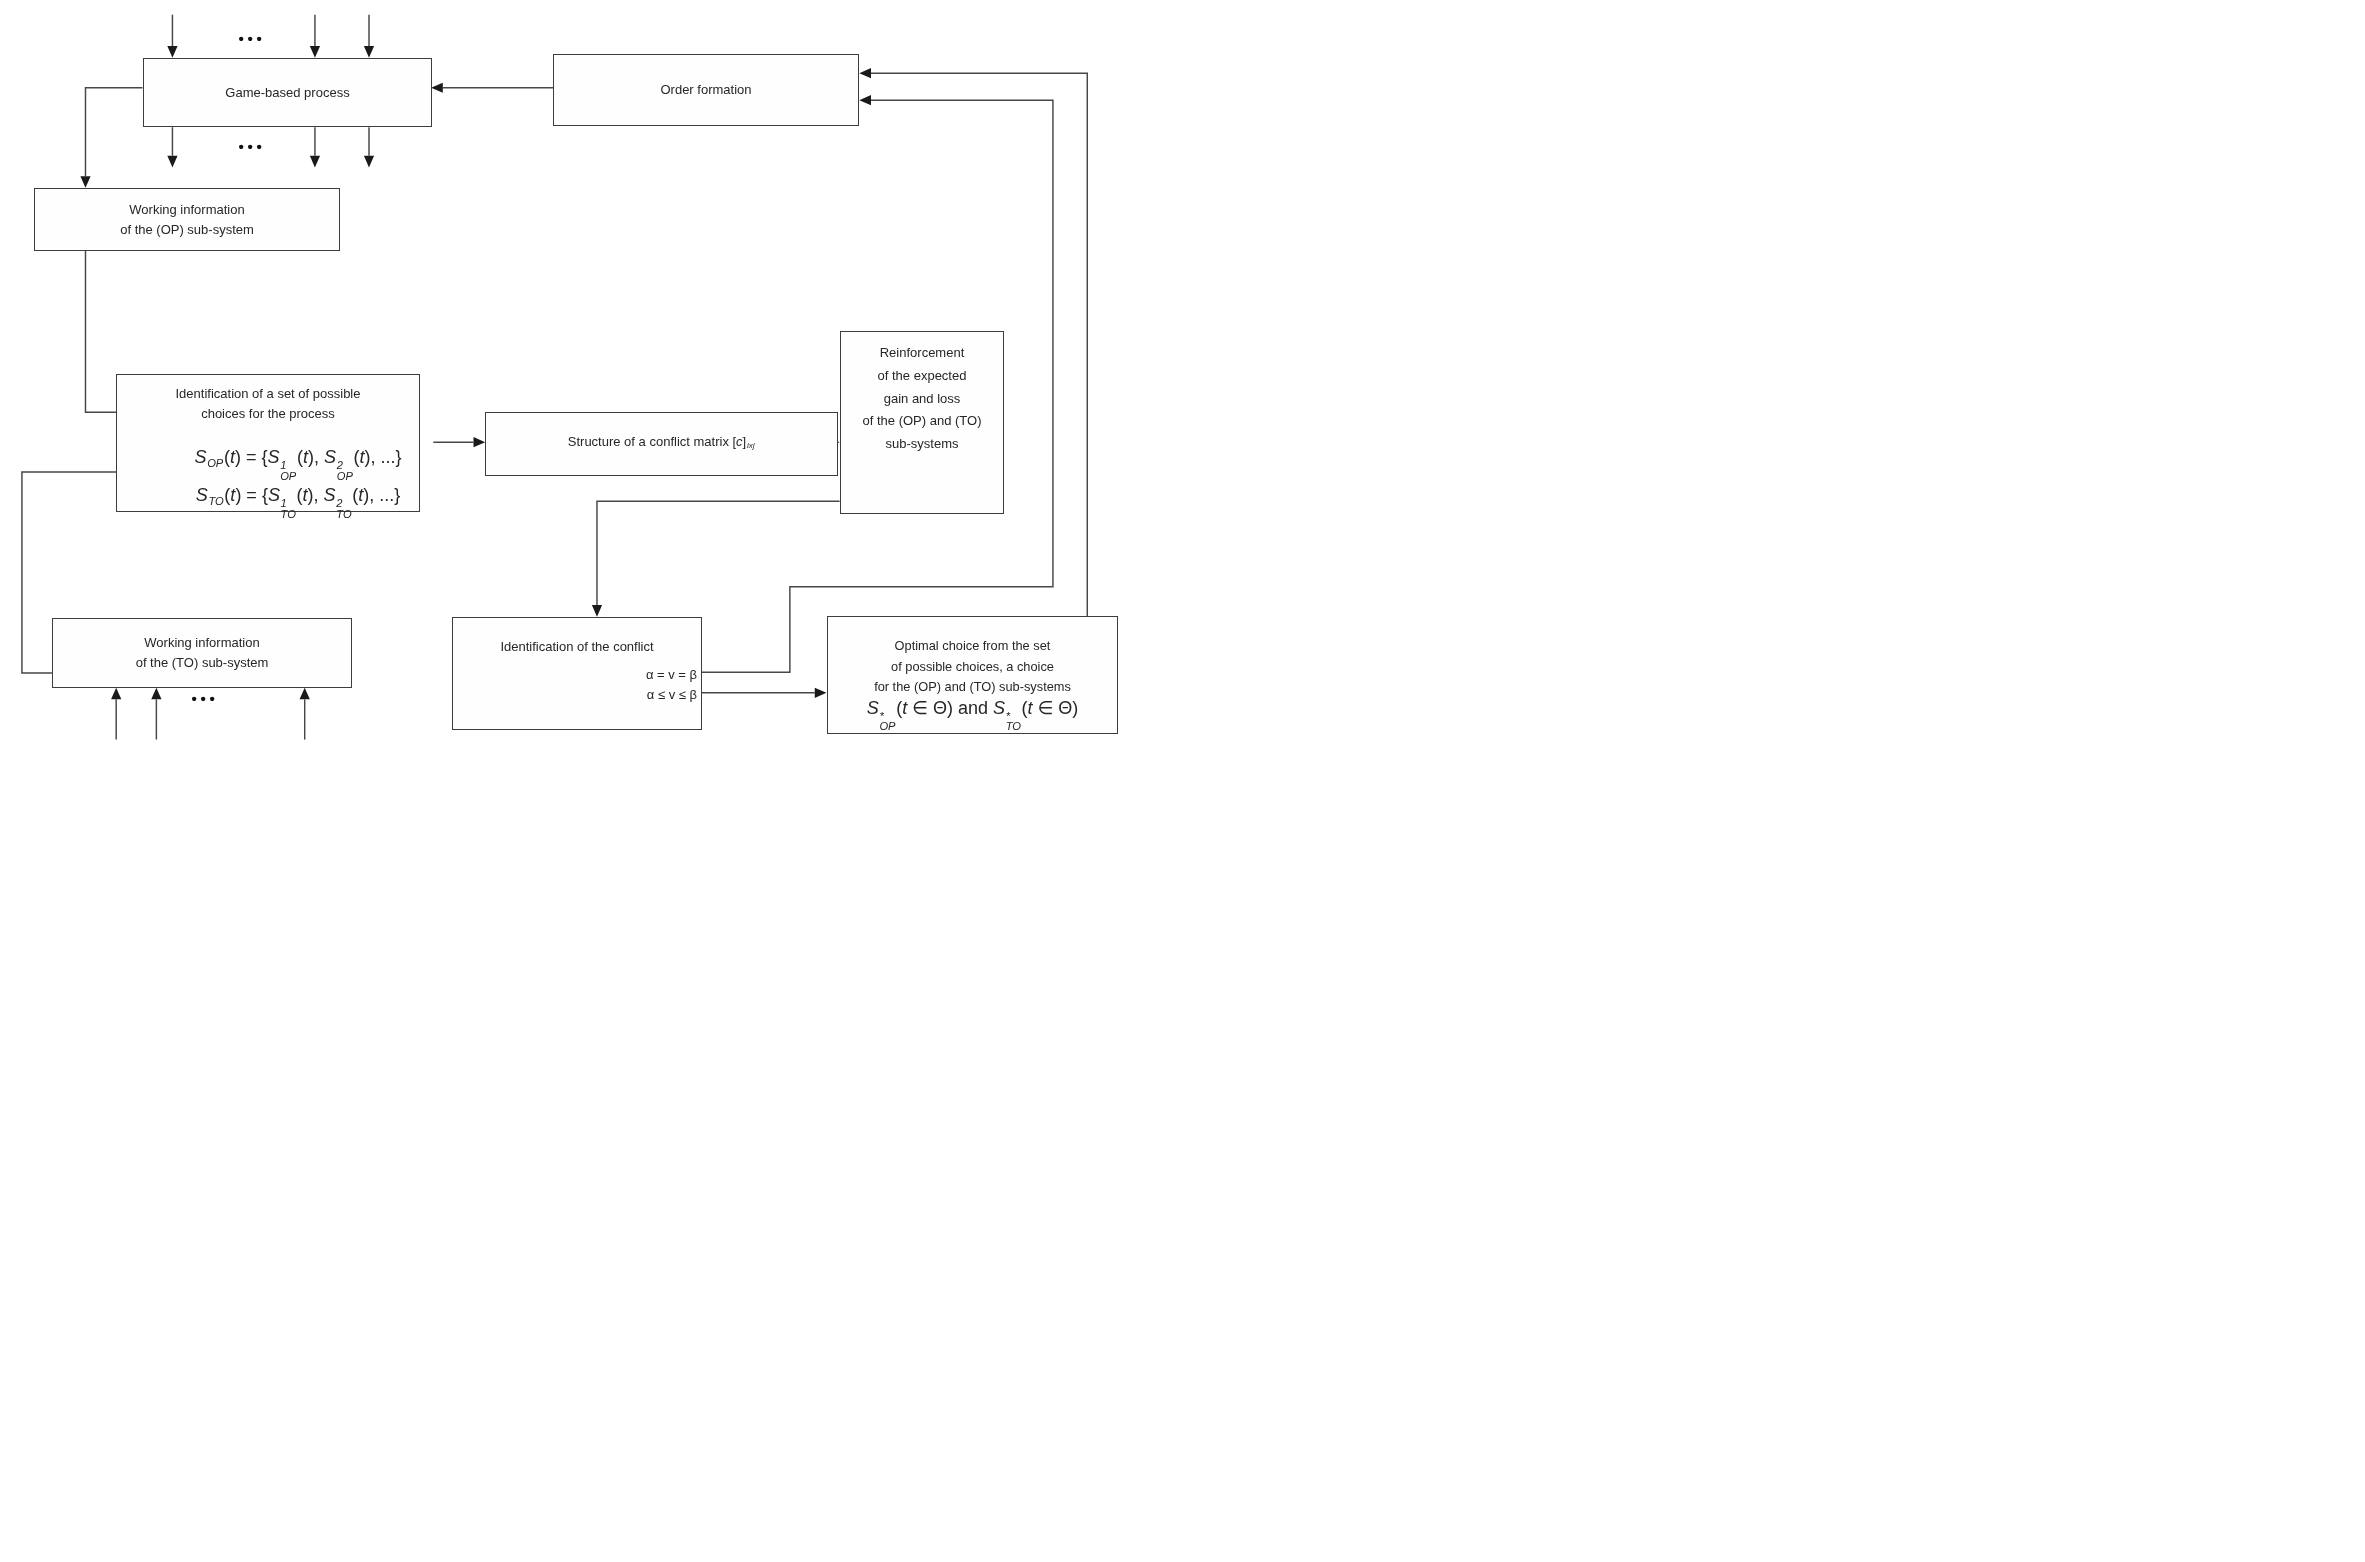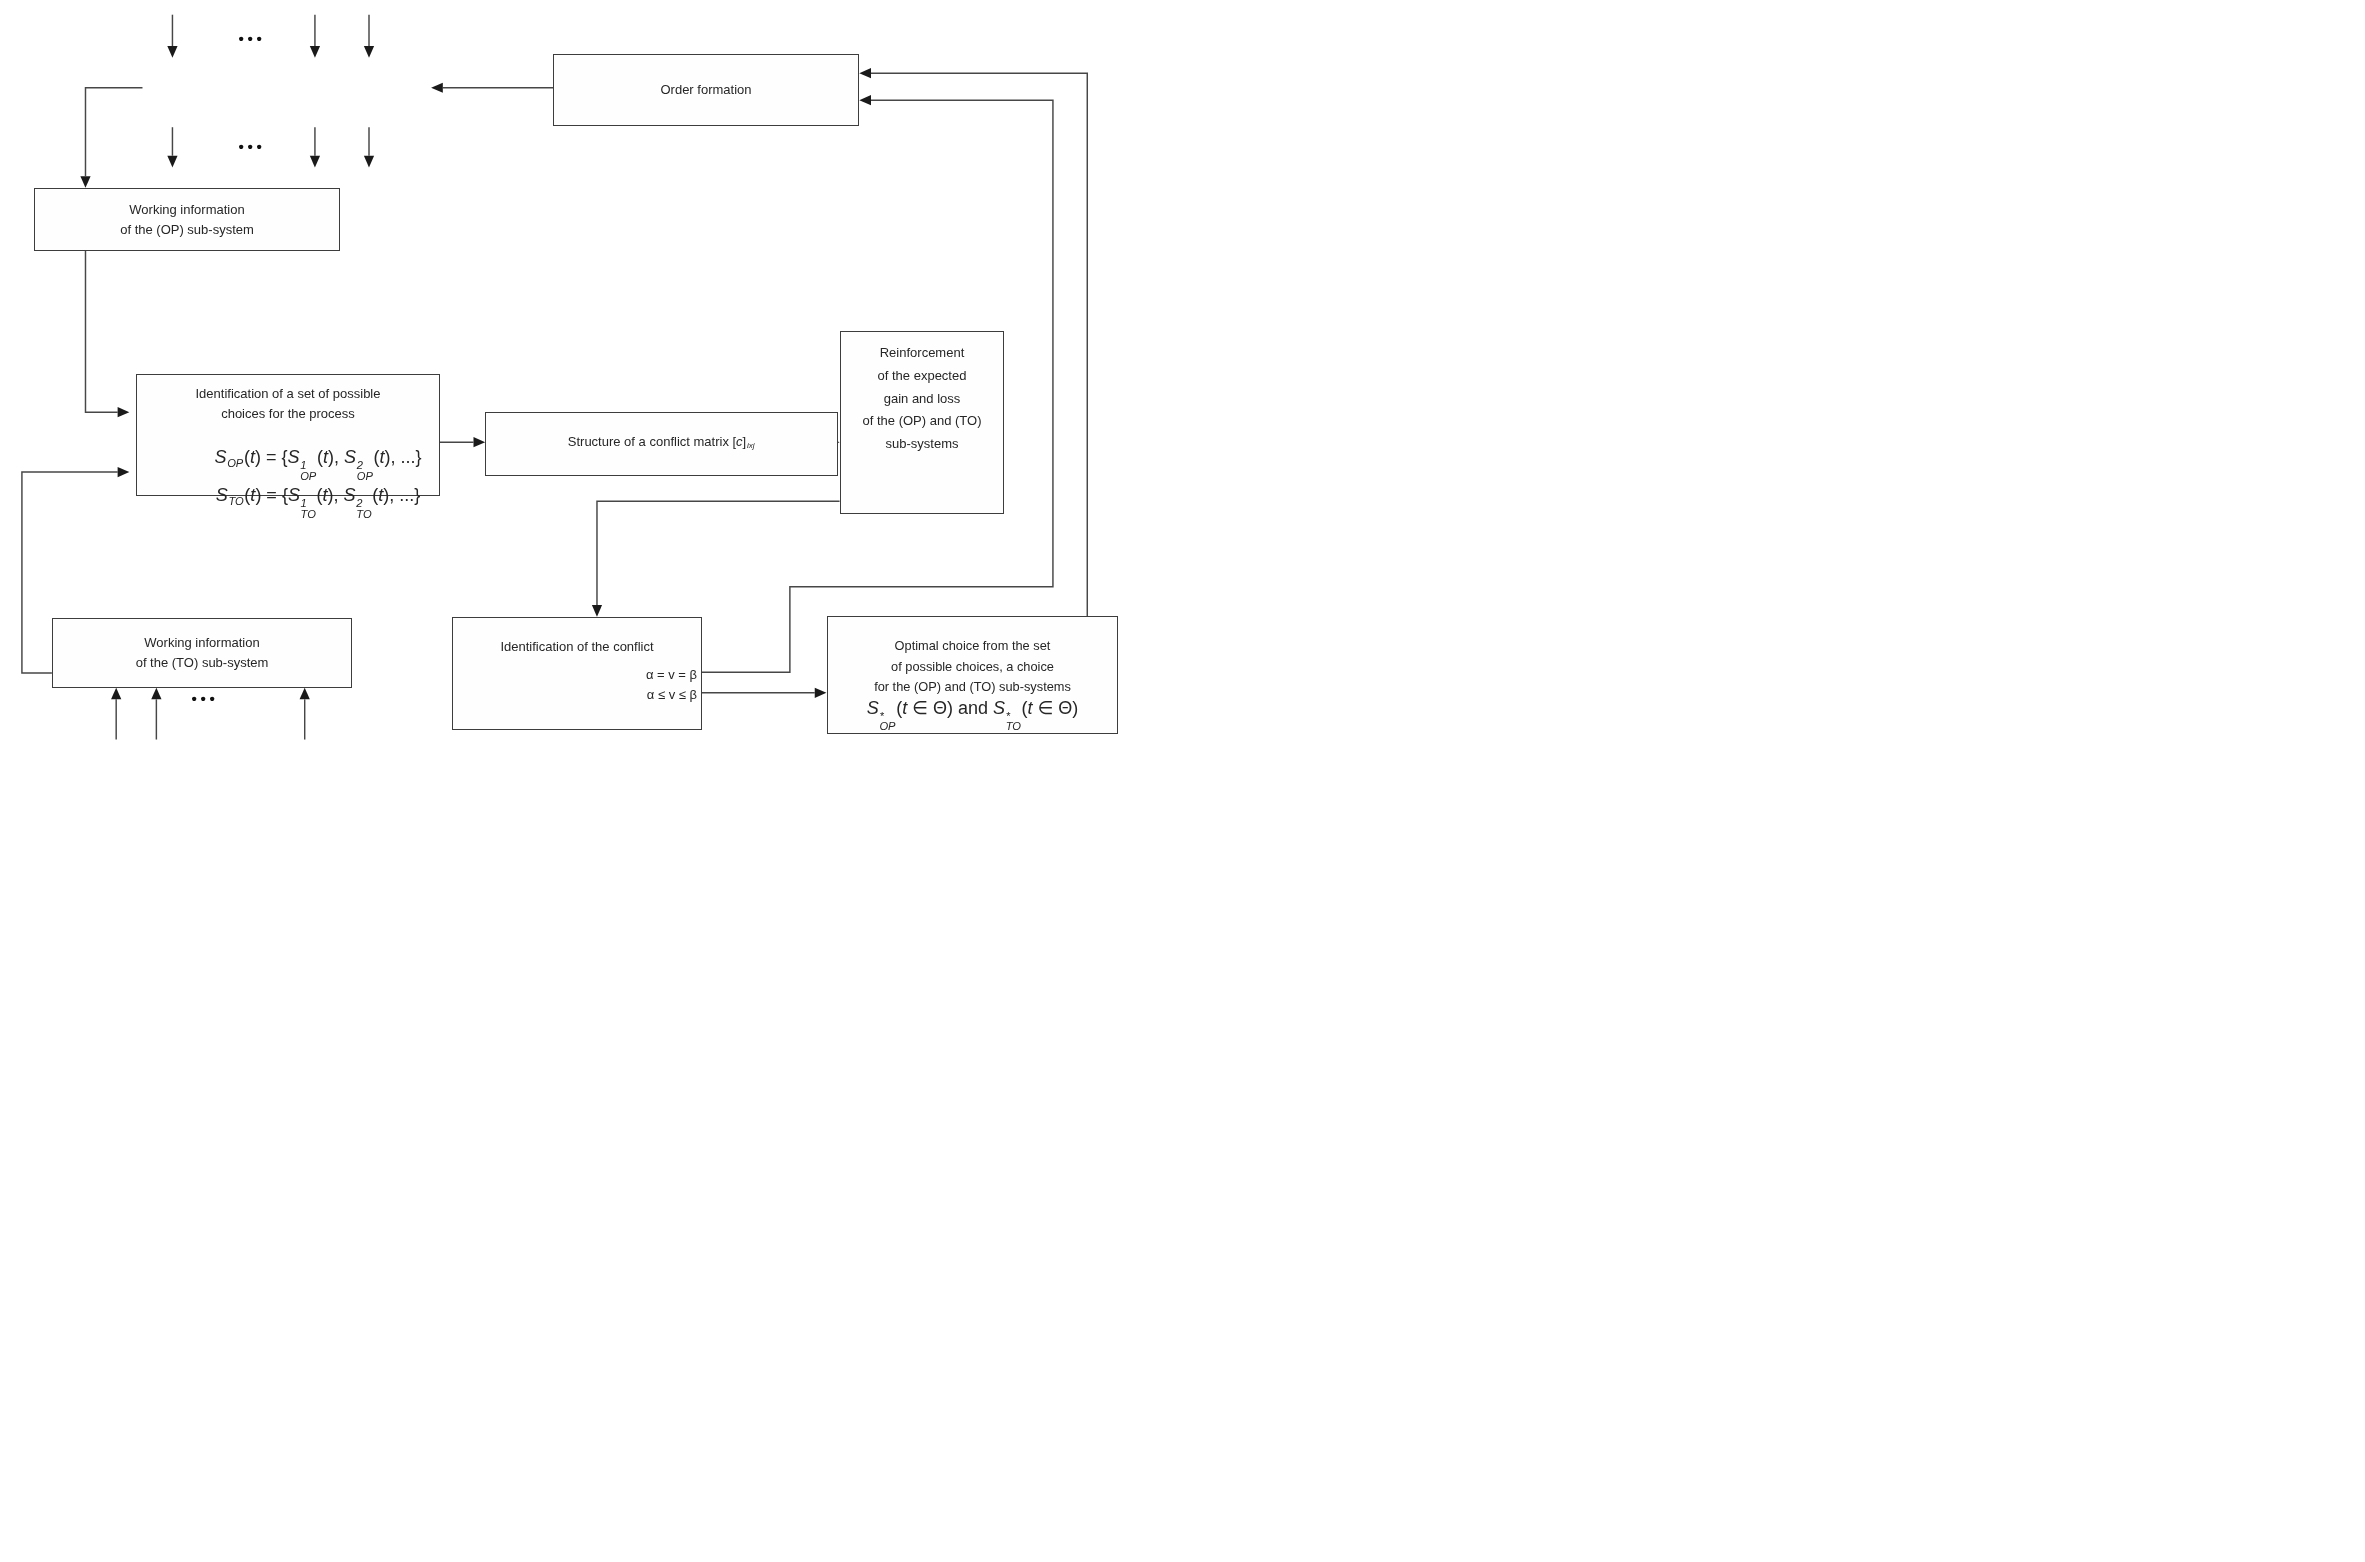--- a/index.html
+++ b/index.html
@@ -15,21 +15,21 @@
   .wire{stroke:var(--line);stroke-width:2;fill:none;}
   .head{fill:var(--arrow);stroke:none;}
   .box{
     position:absolute;border:1.5px solid var(--border);background:var(--boxbg);
     display:flex;flex-direction:column;align-items:center;justify-content:center;
     text-align:center;font-size:13px;line-height:20px;box-sizing:border-box;
   }
   #game  {left:143px;top:58px; width:289px;height:69px;}
   #order {left:553px;top:54px; width:306px;height:72px;}
   #op    {left:34px; top:188px;width:306px;height:63px;}
-  #ident {left:136px;top:374px;width:304px;height:122px;justify-content:flex-start;}
+  #ident {left:116px;top:374px;width:304px;height:138px;justify-content:flex-start;}
   #struct{left:485px;top:412px;width:353px;height:64px;}
   #reinf {left:840px;top:331px;width:164px;height:183px;justify-content:flex-start;padding-top:10.2px;line-height:22.7px;}
   #conflict{left:452px;top:617px;width:250px;height:113px;}
   #optimal{left:827px;top:616px;width:291px;height:118px;justify-content:flex-start;padding-top:19px;line-height:20.5px;font-size:12.8px;}
   #to    {left:52px; top:618px;width:300px;height:70px;}
   .abs{position:absolute;left:0;right:0;text-align:center;}
   #ident .blines{top:8.8px;}
   #ident .frow{position:absolute;left:60px;right:0;text-align:center;height:19px;}
   #ident .f1{top:72px;} #ident .f2{top:110px;}
   #conflict .ctitle{position:absolute;top:19px;left:0;right:0;text-align:center;}
@@ -101,20 +101,23 @@
     <path class="wire" d="M214 1012 V957"></path>
       <path class="head" d="M207 957 L221 957 L214 941 Z"></path>
     <path class="wire" d="M417 1012 V957"></path>
       <path class="head" d="M410 957 L424 957 L417 941 Z"></path>
   </svg>
 
   <div class="dots" style="left:252px;top:39px">•••</div>
   <div class="dots" style="left:252px;top:147px">•••</div>
   <div class="dots" style="left:205px;top:699px">•••</div>
 
+  <div class="box" id="game">
+    <span>Game-based process</span>
+  </div>
 
   <div class="box" id="order">
     <span>Order formation</span>
   </div>
 
   <div class="box" id="op">
     <div>
         <div>Working information</div>
         <div>of the (OP) sub-system</div>
       </div>

